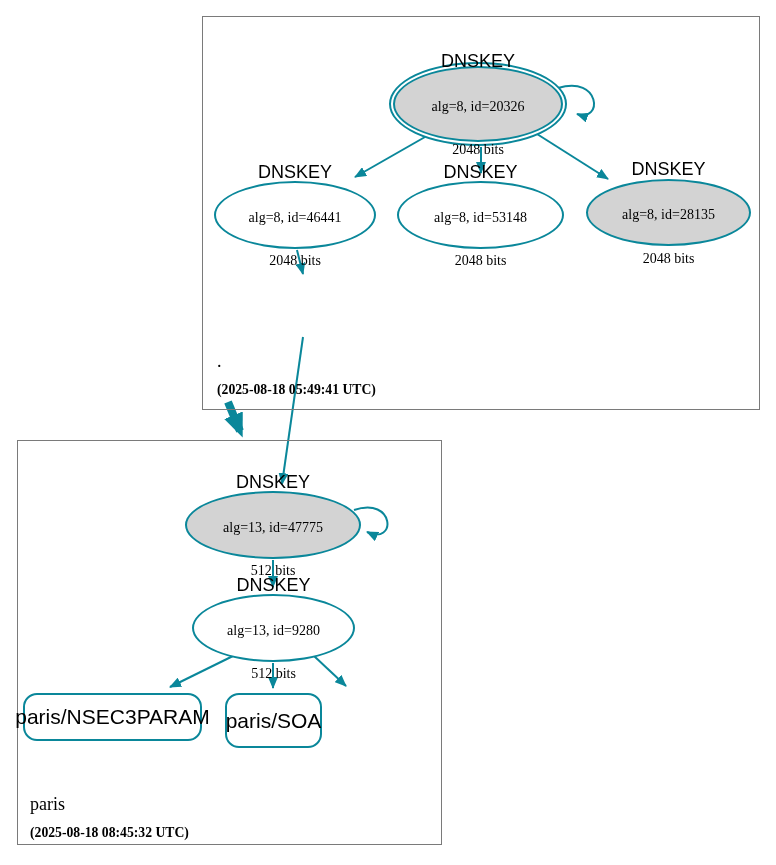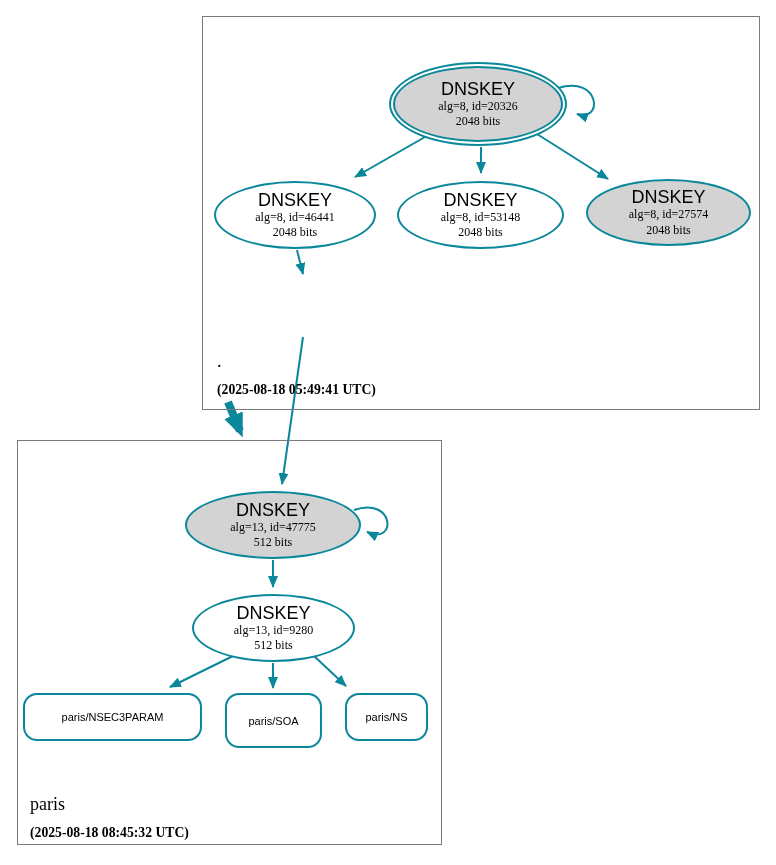--- a/index.html
+++ b/index.html
@@ -21,22 +21,22 @@
   .node{position:absolute;box-sizing:border-box;border:2px solid var(--edge);
         background:var(--node_fill);display:flex;flex-direction:column;
         align-items:center;justify-content:center;text-align:center;}
   .ellipse{border-radius:50%;}
   .gray{background:var(--ksk_fill);}
   .double{padding:0;background:#fff;}
   .inner{position:absolute;inset:2px;border:2px solid var(--edge);border-radius:50%;
          background:var(--ksk_fill);display:flex;flex-direction:column;
          align-items:center;justify-content:center;text-align:center;}
   .ntitle{font-size:18px;line-height:20px;font-family:"Liberation Sans",sans-serif;}
-  .ndetail{font-size:12px;line-height:15.5px;font-family:"Liberation Serif",serif;}
-  .rrset{border-radius:14px;font-size:11px;}
+  .ndetail{font-size:14px;line-height:15.5px;font-family:"Liberation Serif",serif;margin-top:28px;}
+  .rrset{border-radius:14px;font-size:21px;}
   .zlabel{position:absolute;font-family:"Liberation Serif",serif;font-size:18px;line-height:18px;}
   .zts{position:absolute;font-family:"Liberation Serif",serif;font-size:13.7px;line-height:15px;font-weight:bold;}
 </style>
 </head>
 <body>
 
 <div id="canvas">
 
   <svg id="edges" viewBox="0 0 776 865">
     <defs>
@@ -80,21 +80,21 @@
   </div>
 
   <div class="node ellipse" style="left:397px;top:181px;width:167px;height:68px">
     <div class="ntitle">DNSKEY</div>
     <div class="ndetail">alg=8, id=53148</div>
     <div class="ndetail">2048 bits</div>
   </div>
 
   <div class="node ellipse gray" style="left:586px;top:179px;width:165px;height:67px">
     <div class="ntitle">DNSKEY</div>
-    <div class="ndetail">alg=8, id=27574</div>
+    <div class="ndetail">alg=8, id=28135</div>
     <div class="ndetail">2048 bits</div>
   </div>
 
 
   <div class="zlabel" style="left:217px;top:352px">.</div>
   <div class="zts" style="left:217px;top:382px">(2025-08-18 05:49:41 UTC)</div>
 
   <div class="node ellipse gray" style="left:185px;top:491px;width:176px;height:68px">
     <div class="ntitle">DNSKEY</div>
     <div class="ndetail">alg=13, id=47775</div>
@@ -106,20 +106,17 @@
     <div class="ndetail">alg=13, id=9280</div>
     <div class="ndetail">512 bits</div>
   </div>
 
   <div class="node rrset" style="left:23px;top:693px;width:179px;height:48px">
     <div>paris/NSEC3PARAM</div>
   </div>
   <div class="node rrset" style="left:225px;top:693px;width:97px;height:55px">
     <div>paris/SOA</div>
   </div>
-  <div class="node rrset" style="left:345px;top:693px;width:83px;height:48px">
-    <div>paris/NS</div>
-  </div>
 
   <div class="zlabel" style="left:30px;top:795px">paris</div>
   <div class="zts" style="left:30px;top:825px">(2025-08-18 08:45:32 UTC)</div>
 
 </div>
 
 </body></html>

